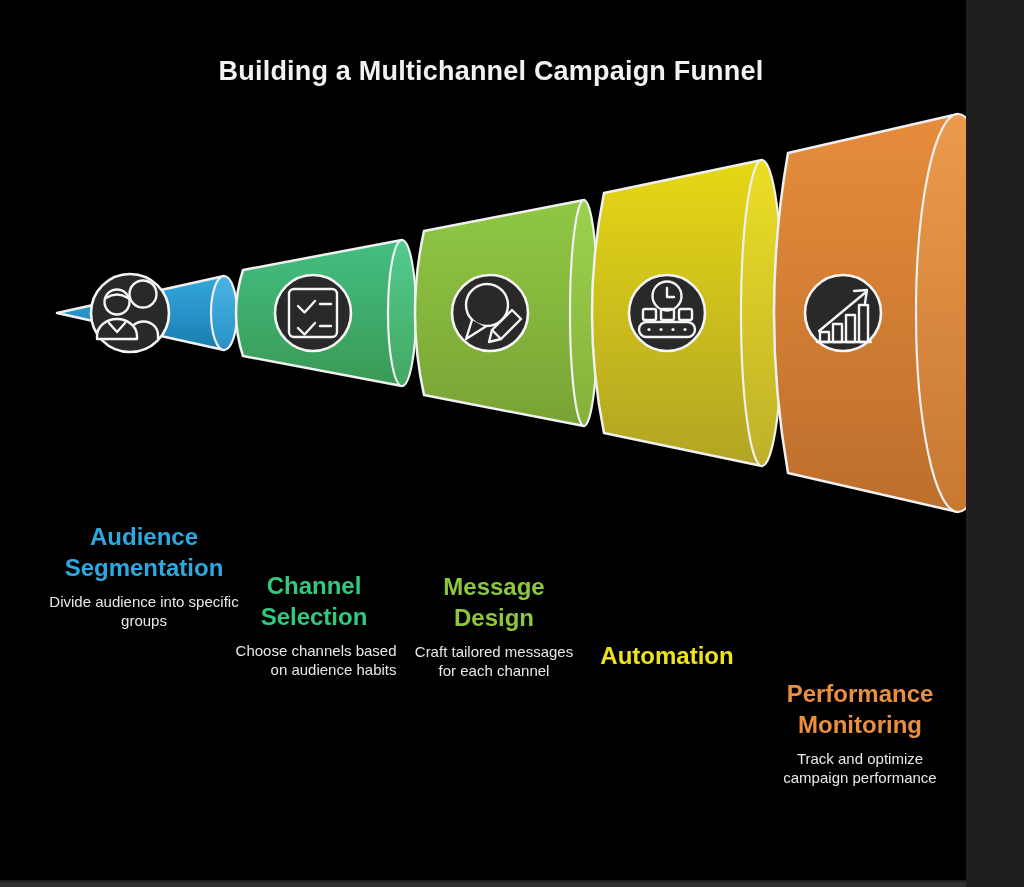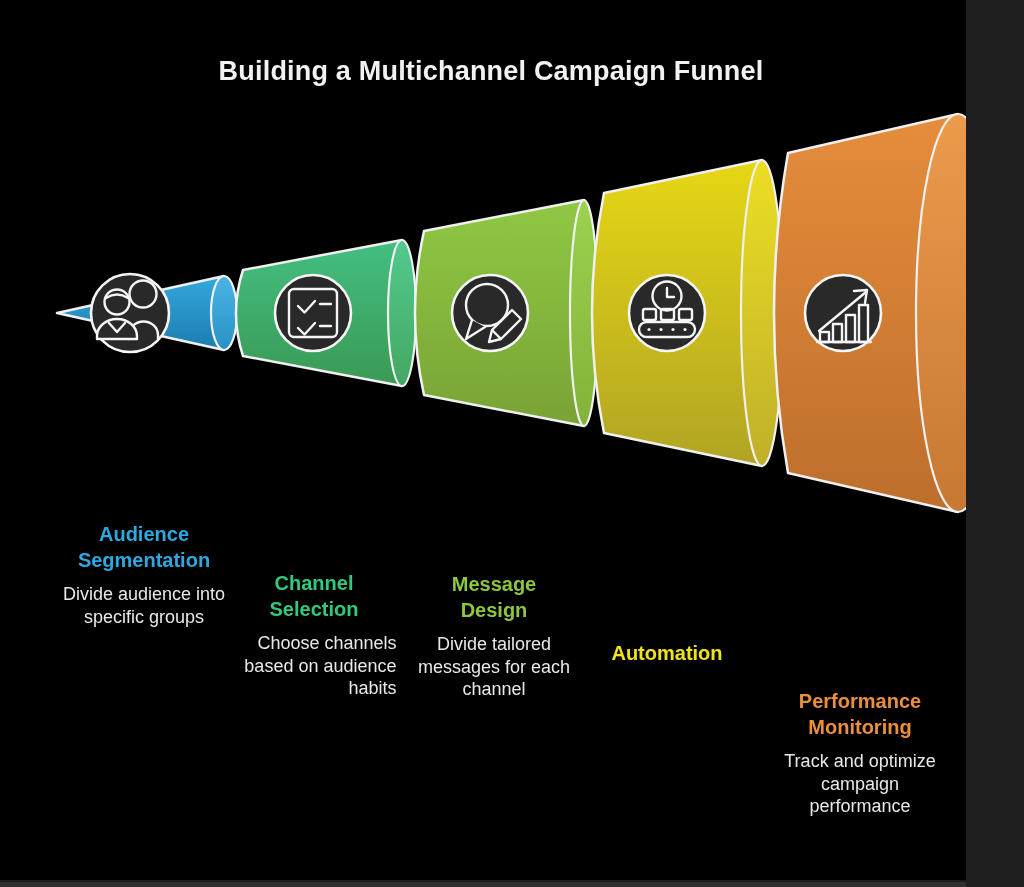--- a/index.html
+++ b/index.html
@@ -20,27 +20,27 @@
     font-weight:bold;
     letter-spacing:0.2px;
   }
   .funnel-svg{position:absolute;top:0;left:0;}
   .stage-block{
     position:absolute;
     text-align:center;
   }
   .stage-title{
     font-weight:bold;
-    font-size:20px;
+    font-size:24px;
     line-height:1.3;
     margin:0 auto;
   }
   .stage-desc{
     color:#e8e8e8;
-    font-size:18px;
+    font-size:15px;
     line-height:1.25;
     margin:10px auto 0 auto;
   }
   .stage-1{left:49px;top:521px;width:190px;}
   .stage-1 .stage-title{max-width:170px;}
   .stage-1 .stage-desc{max-width:200px;}
   .stage-2{left:224px;top:570px;width:180px;}
   .stage-2 .stage-title{max-width:110px;}
   .stage-2 .stage-desc{max-width:165px;text-align:right;}
   .stage-3{left:404px;top:571px;width:180px;}
@@ -193,26 +193,26 @@
     <div class="stage-desc">Divide audience into specific groups</div>
   </div>
 
   <div class="stage-block stage-2">
     <div class="stage-title" style="color: rgb(49, 201, 126);">Channel Selection</div>
     <div class="stage-desc">Choose channels based on audience habits</div>
   </div>
 
   <div class="stage-block stage-3">
     <div class="stage-title" style="color: rgb(141, 198, 63);">Message Design</div>
-    <div class="stage-desc">Divide tailored messages for each channel</div>
+    <div class="stage-desc">Craft tailored messages for each channel</div>
   </div>
 
   <div class="stage-block stage-4">
     <div class="stage-title" style="color: rgb(239, 227, 26);">Automation</div>
   </div>
 
   <div class="stage-block stage-5">
-    <div class="stage-title" style="color: rgb(233, 143, 62); margin-top: 10px;">Performance Monitoring</div>
+    <div class="stage-title" style="color: rgb(233, 143, 62);">Performance Monitoring</div>
     <div class="stage-desc">Track and optimize campaign performance</div>
   </div>
 
   <div class="bottom-strip"></div>
 </div>
 
 </body></html>

